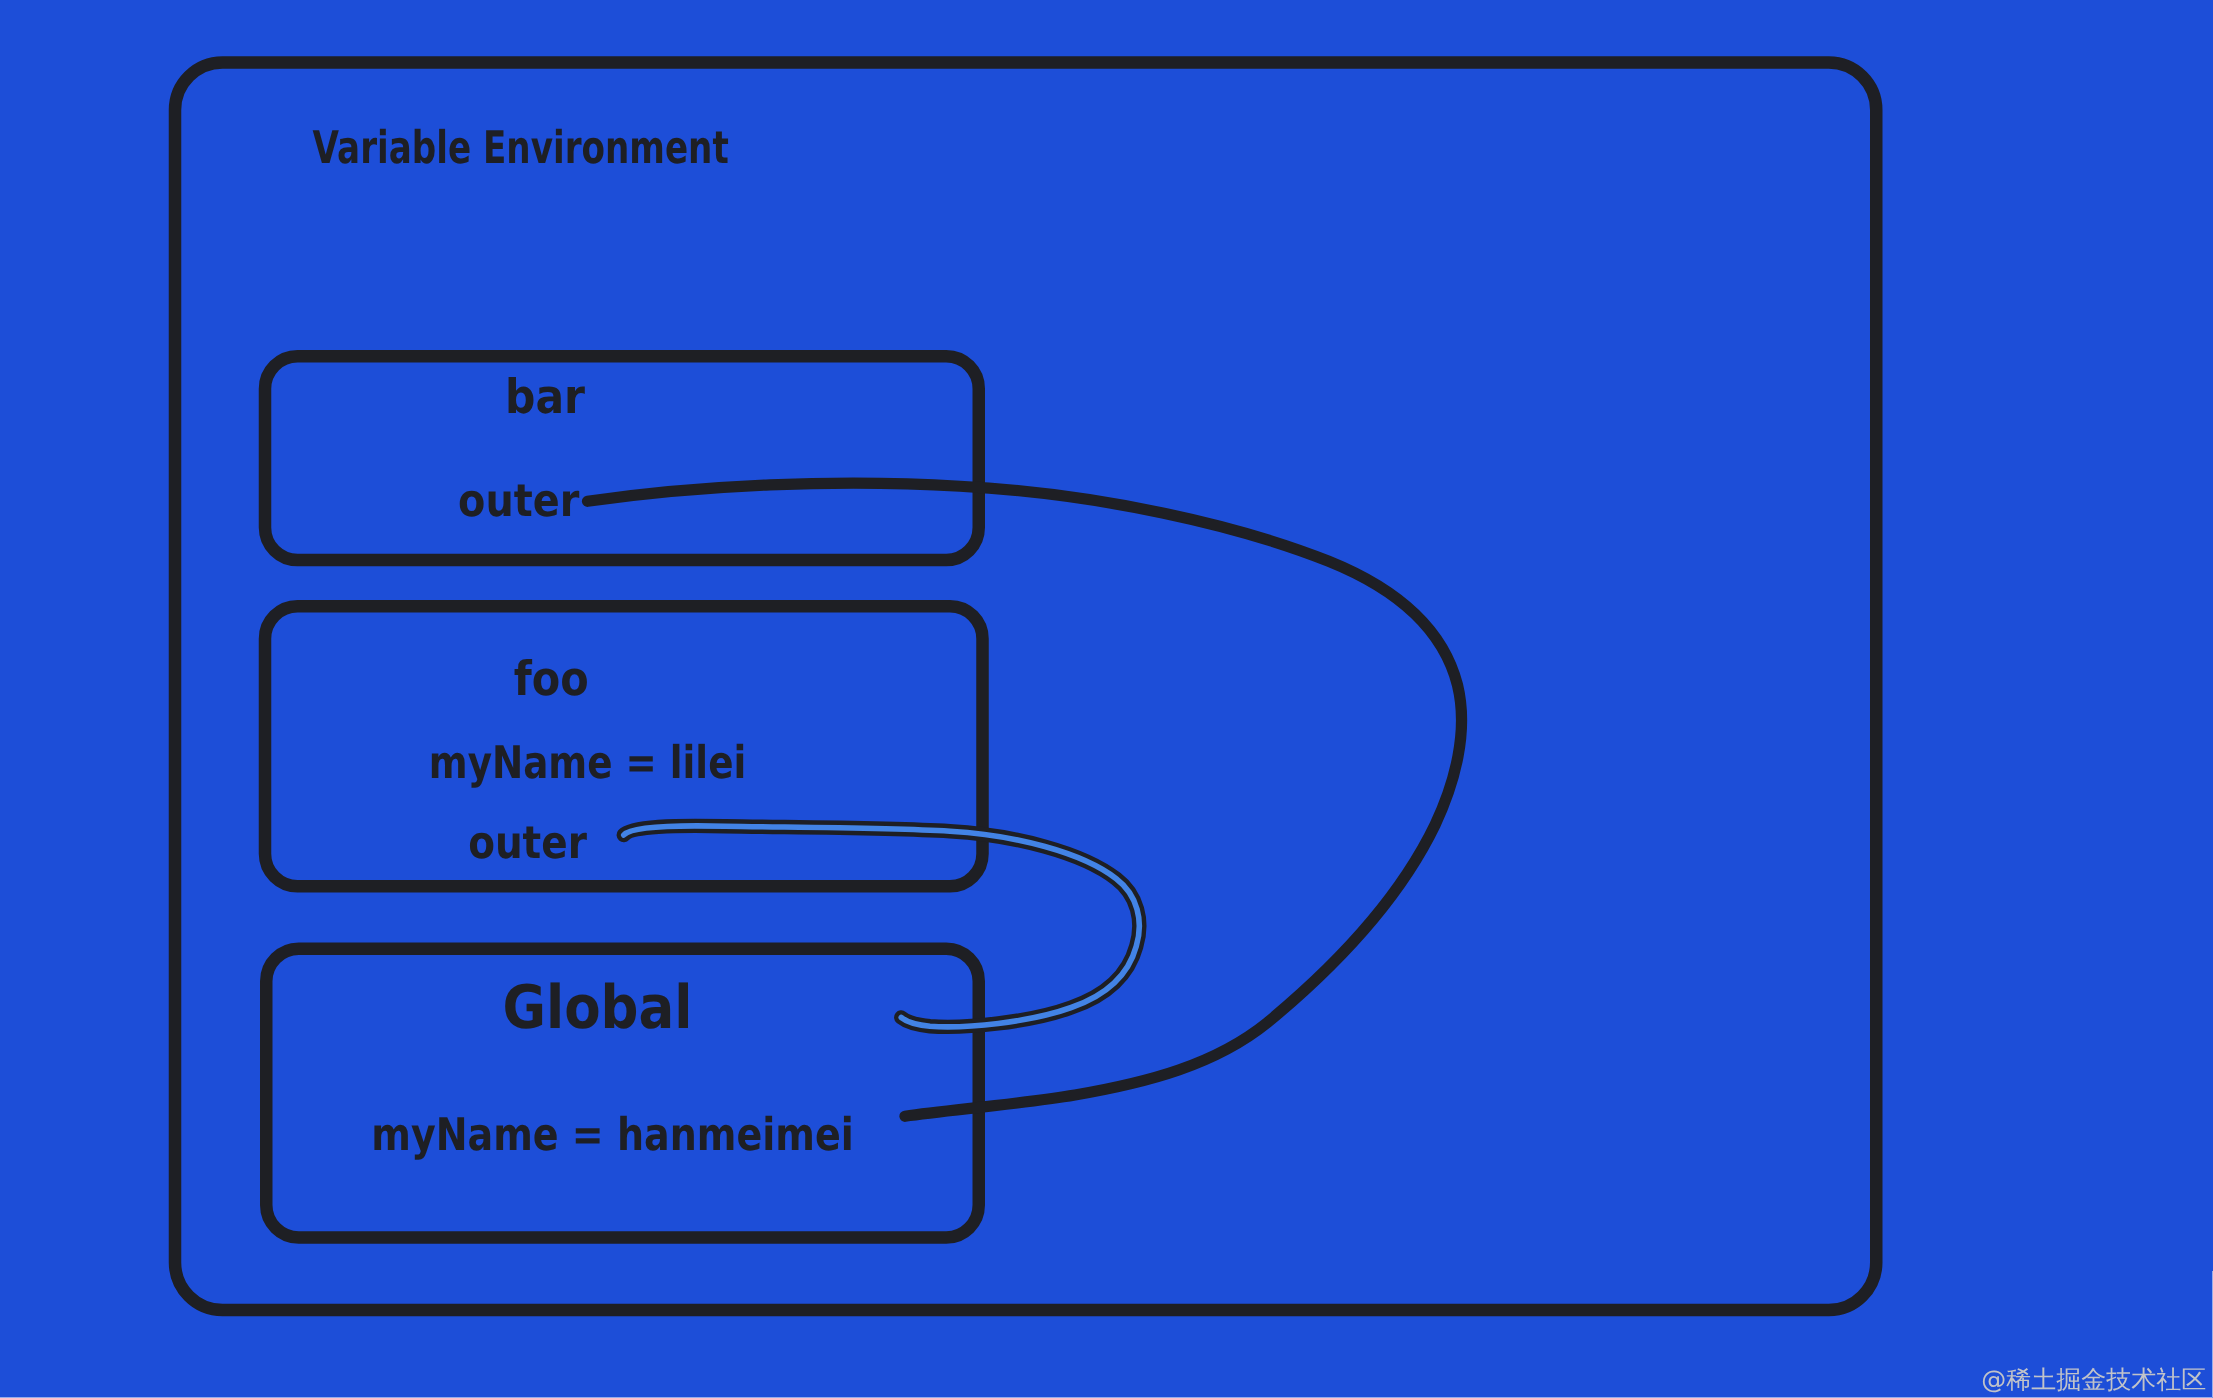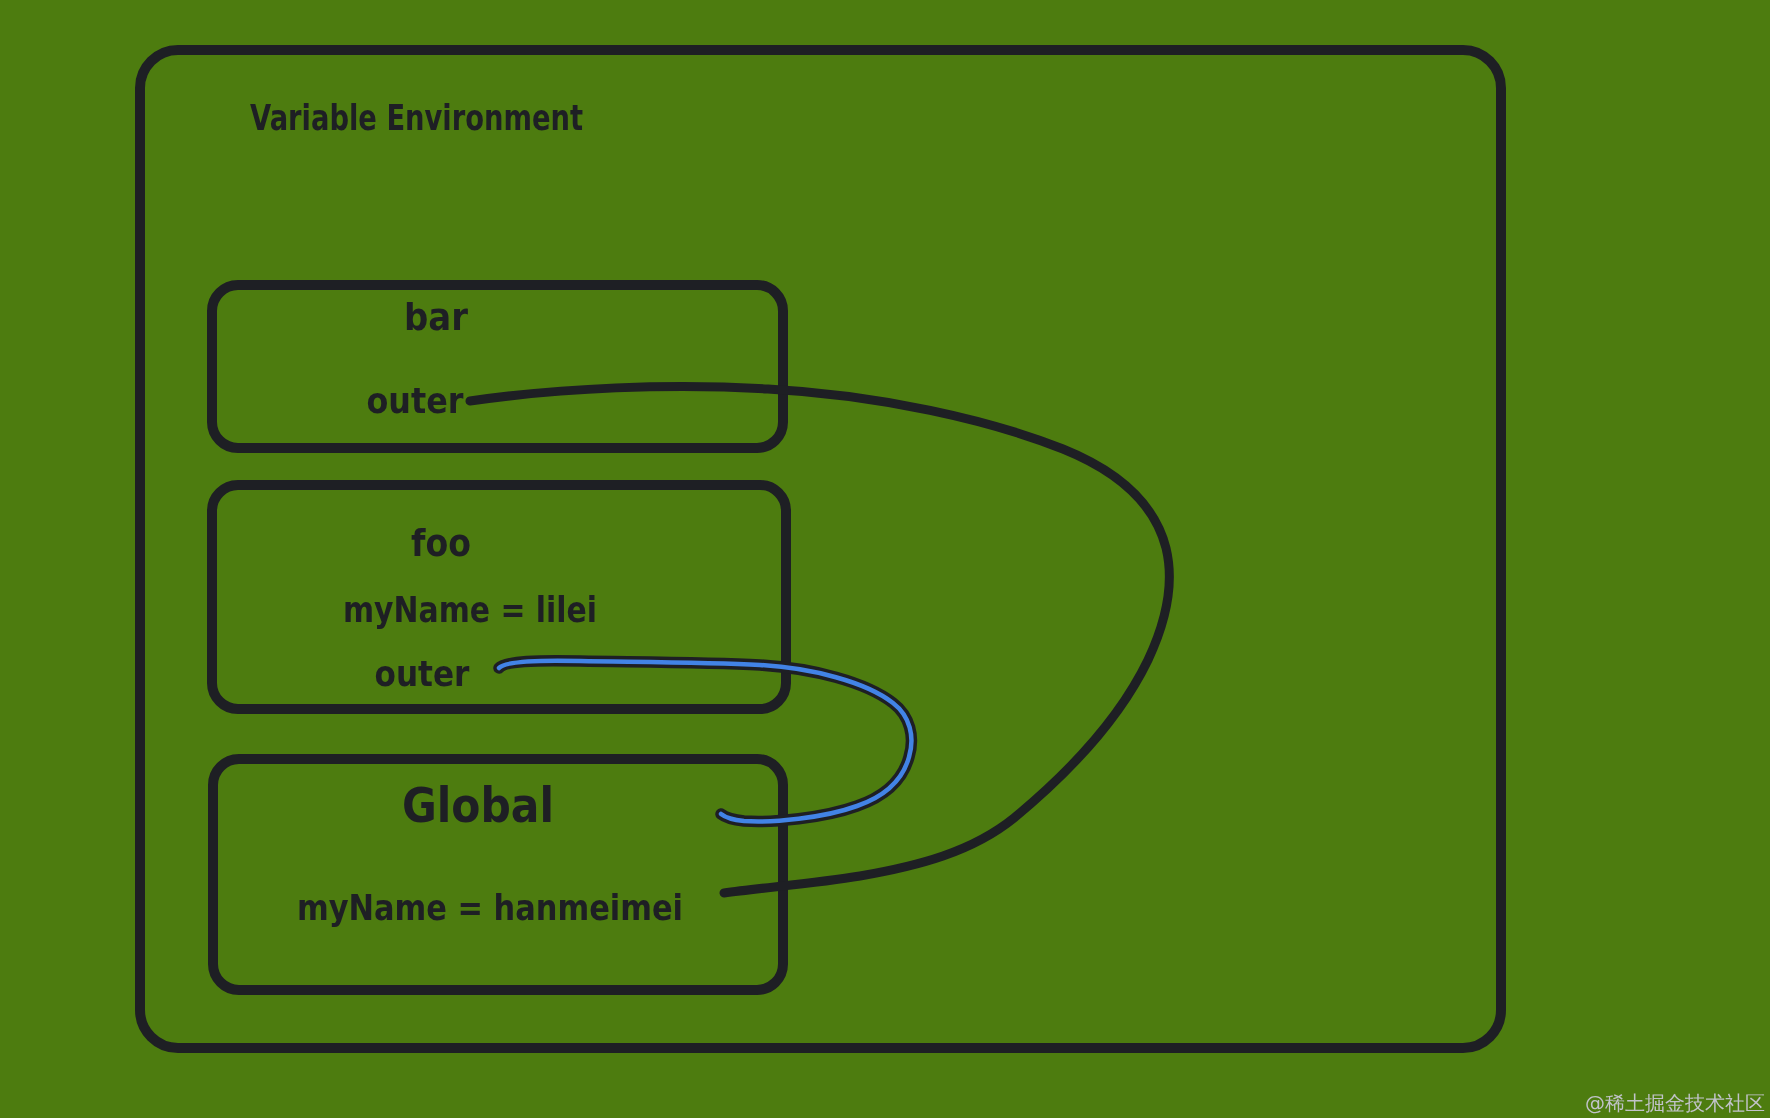--- a/index.html
+++ b/index.html
@@ -5,21 +5,21 @@
   html, body {
     margin: 0;
     padding: 0;
     background: #f7f8fa;
     font-family: "DejaVu Sans", sans-serif;
   }
   .stage {
     position: relative;
     width: 1770px;
     height: 1118px;
-    background: #4d7c0f;
+    background: #1d4ed8;
     overflow: hidden;
   }
   .stage svg {
     position: absolute;
     left: 0;
     top: 0;
     display: block;
   }
   text {
     font-family: "DejaVu Sans", sans-serif;

